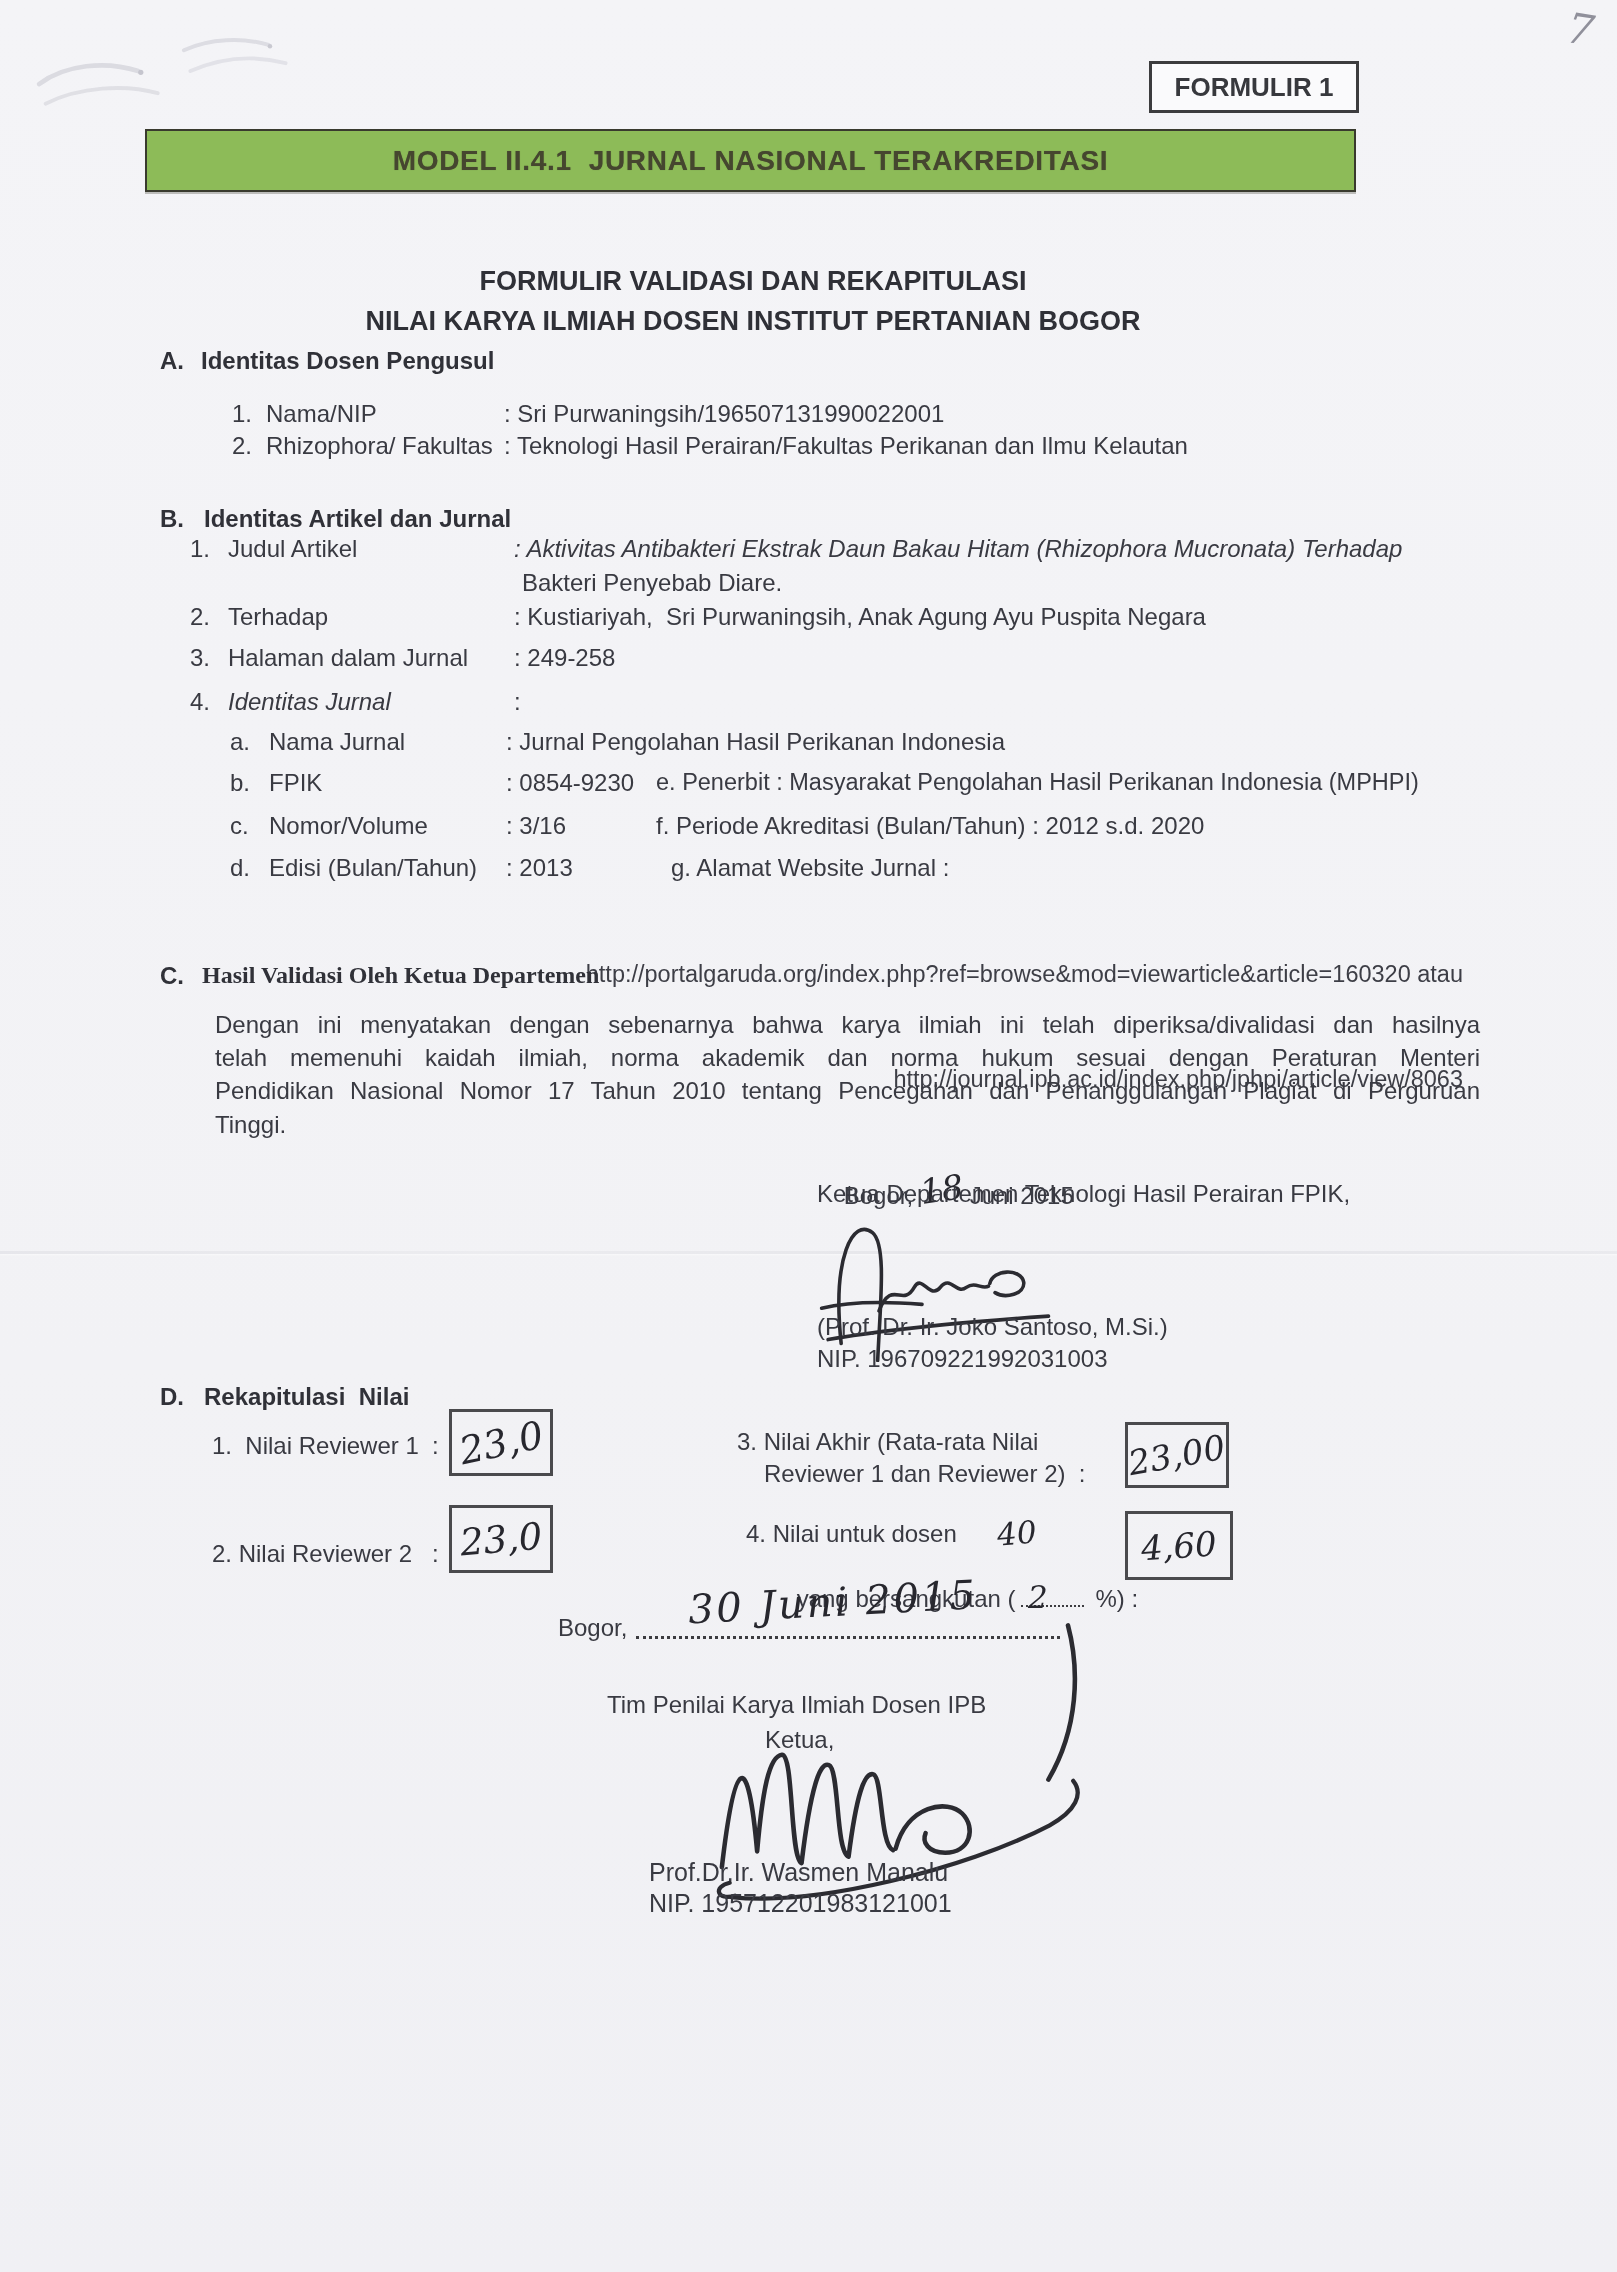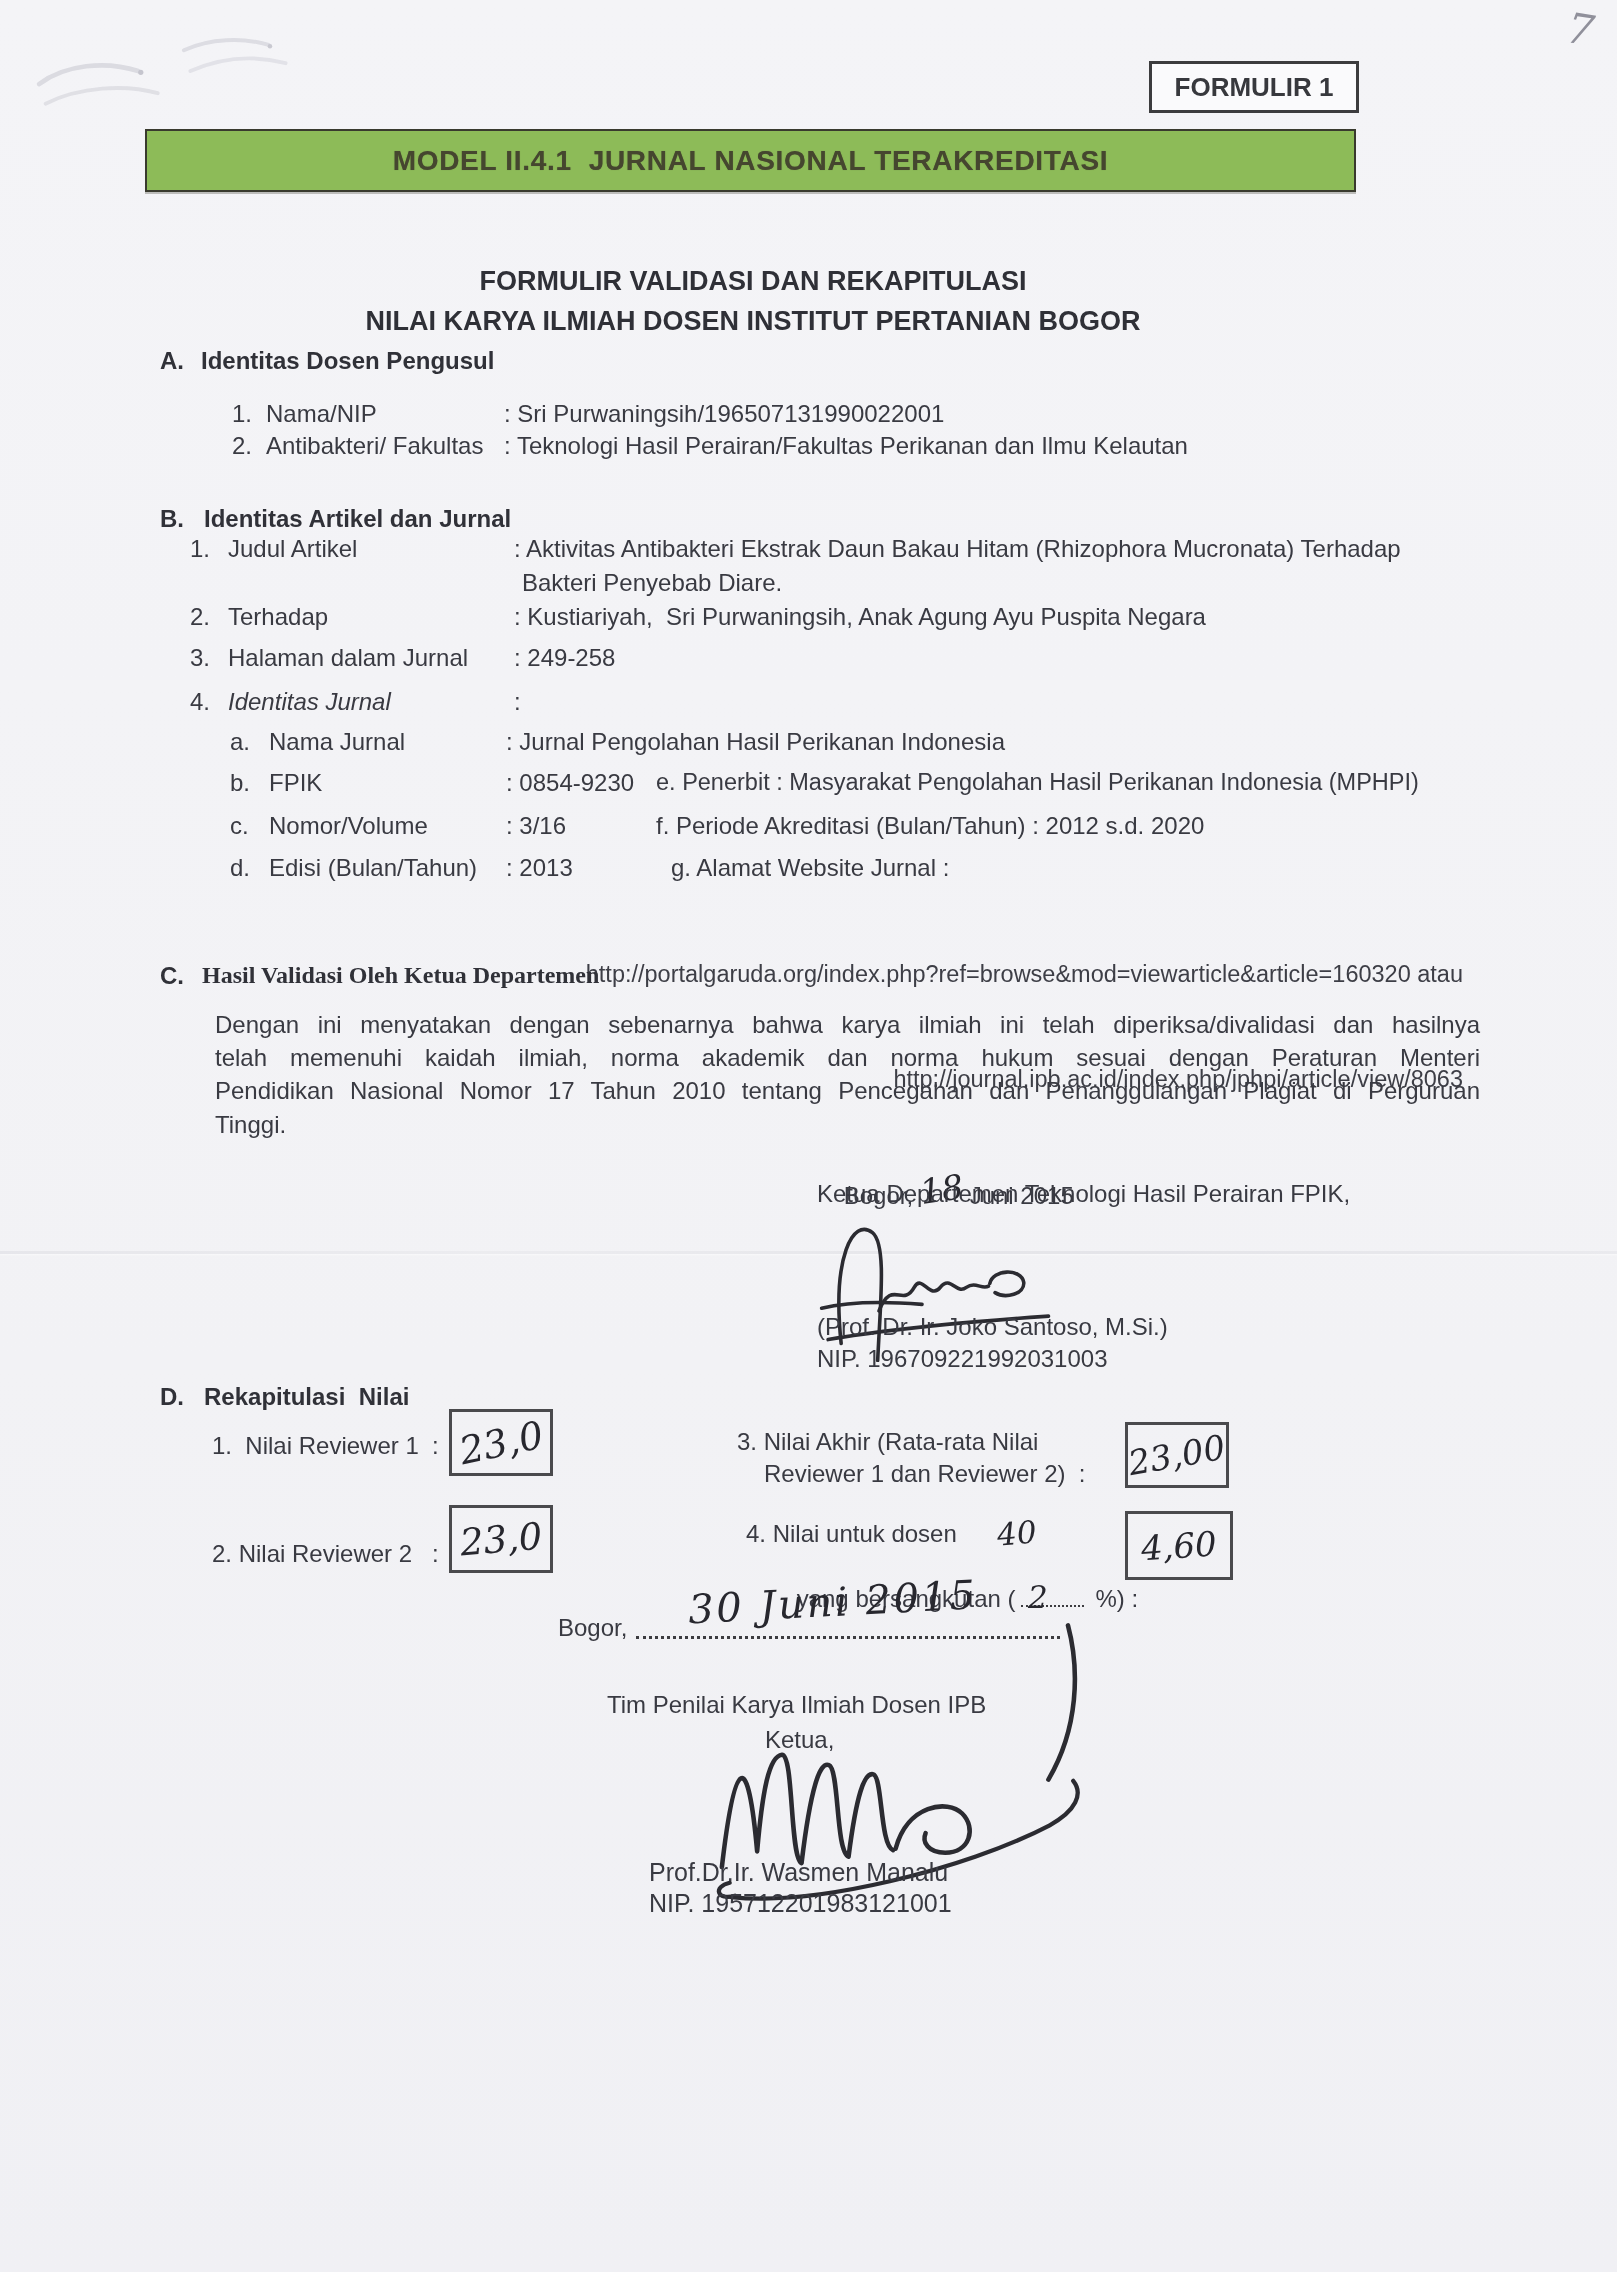--- a/index.html
+++ b/index.html
@@ -81,32 +81,32 @@
     <span class="abs txt b" style="left:160px;">A.</span>
     <span class="abs txt b" style="left:201px;">Identitas Dosen Pengusul</span>
   </div>
   <div class="abs" style="left:0;top:397px;width:1618px;">
     <span class="abs txt" style="left:232px;">1.</span>
     <span class="abs txt" style="left:266px;">Nama/NIP</span>
     <span class="abs txt" style="left:504px;">: Sri Purwaningsih/196507131990022001</span>
   </div>
   <div class="abs" style="left:0;top:429px;width:1618px;">
     <span class="abs txt" style="left:232px;">2.</span>
-    <span class="abs txt" style="left:266px;">Antibakteri/ Fakultas</span>
+    <span class="abs txt" style="left:266px;">Rhizophora/ Fakultas</span>
     <span class="abs txt" style="left:504px;">: Teknologi Hasil Perairan/Fakultas Perikanan dan Ilmu Kelautan</span>
   </div>
 
   <div class="abs" style="left:0;top:502px;width:1618px;">
     <span class="abs txt b" style="left:160px;">B.</span>
     <span class="abs txt b" style="left:204px;">Identitas Artikel dan Jurnal</span>
   </div>
   <div class="abs" style="left:0;top:532px;width:1618px;">
     <span class="abs txt" style="left:190px;">1.</span>
     <span class="abs txt" style="left:228px;">Judul Artikel</span>
-    <span class="abs txt" style="left:514px;">: Aktivitas Antibakteri Ekstrak Daun Bakau Hitam (Rhizophora Mucronata) Terhadap</span>
+    <span class="abs txt" style="left:514px;font-style:italic;">: Aktivitas Antibakteri Ekstrak Daun Bakau Hitam (Rhizophora Mucronata) Terhadap</span>
   </div>
   <div class="abs" style="left:0;top:566px;width:1618px;">
     <span class="abs txt" style="left:522px;">Bakteri Penyebab Diare.</span>
   </div>
   <div class="abs" style="left:0;top:600px;width:1618px;">
     <span class="abs txt" style="left:190px;">2.</span>
     <span class="abs txt" style="left:228px;">Terhadap</span>
     <span class="abs txt" style="left:514px;">: Kustiariyah,  Sri Purwaningsih, Anak Agung Ayu Puspita Negara</span>
   </div>
   <div class="abs" style="left:0;top:641px;width:1618px;">

